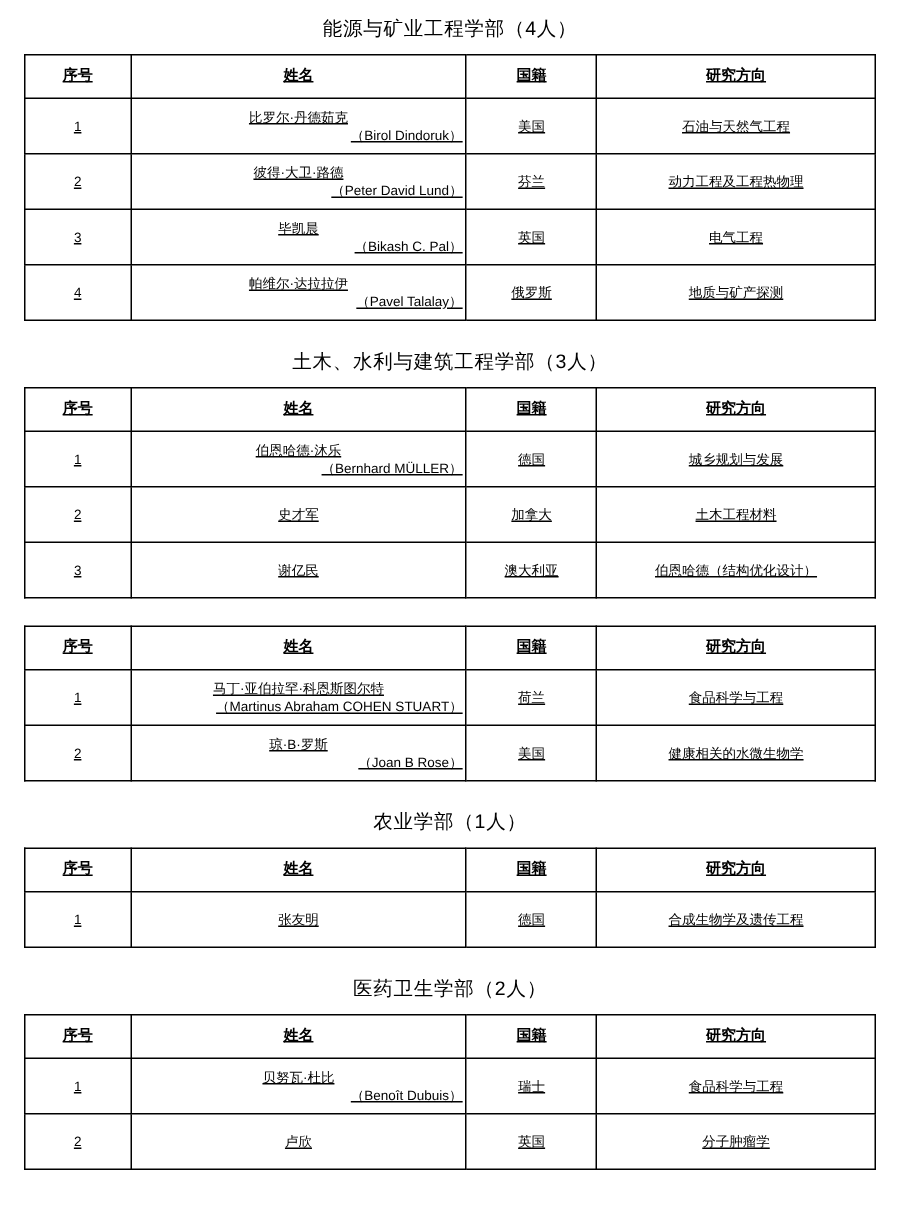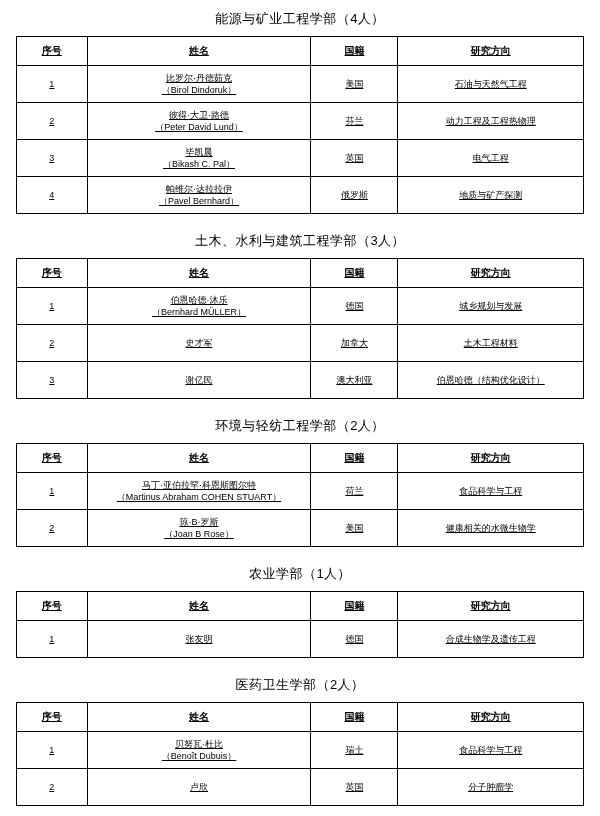--- a/index.html
+++ b/index.html
@@ -51,21 +51,21 @@
     font-size: 10px;
   }
   table.roster td {
     height: 30px;
   }
   .col-idx { width: 12%; }
   .col-name { width: 40%; }
   .col-nat { width: 15%; }
   .col-field { width: 33%; }
   .name-cn { display: block; }
-  .name-en { display: block; }
+  .name-en { display: block; text-align: right; }
 </style>
 </head>
 <body>
 
 <div class="page">
   <div id="sections-root">
       <div class="section">
         <div class="section-title">能源与矿业工程学部（4人）</div>
         <table class="roster">
           <thead>
@@ -101,21 +101,21 @@
                 <span class="name-cn">毕凯晨</span>
                 <span class="name-en">（Bikash C. Pal）</span>
               </td>
               <td class="col-nat">英国</td>
               <td class="col-field">电气工程</td>
             </tr>
             <tr>
               <td class="col-idx">4</td>
               <td class="col-name">
                 <span class="name-cn">帕维尔·达拉拉伊</span>
-                <span class="name-en">（Pavel Bernhard）</span>
+                <span class="name-en">（Pavel Talalay）</span>
               </td>
               <td class="col-nat">俄罗斯</td>
               <td class="col-field">地质与矿产探测</td>
             </tr>
           </tbody>
         </table>
       </div>
       <div class="section">
         <div class="section-title">土木、水利与建筑工程学部（3人）</div>
         <table class="roster">
@@ -150,21 +150,20 @@
               <td class="col-name">
                 <span class="name-cn">谢亿民</span>
               </td>
               <td class="col-nat">澳大利亚</td>
               <td class="col-field">伯恩哈德（结构优化设计）</td>
             </tr>
           </tbody>
         </table>
       </div>
       <div class="section">
-        <div class="section-title">环境与轻纺工程学部（2人）</div>
         <table class="roster">
           <thead>
             <tr>
               <th class="col-idx">序号</th>
               <th class="col-name">姓名</th>
               <th class="col-nat">国籍</th>
               <th class="col-field">研究方向</th>
             </tr>
           </thead>
           <tbody>

